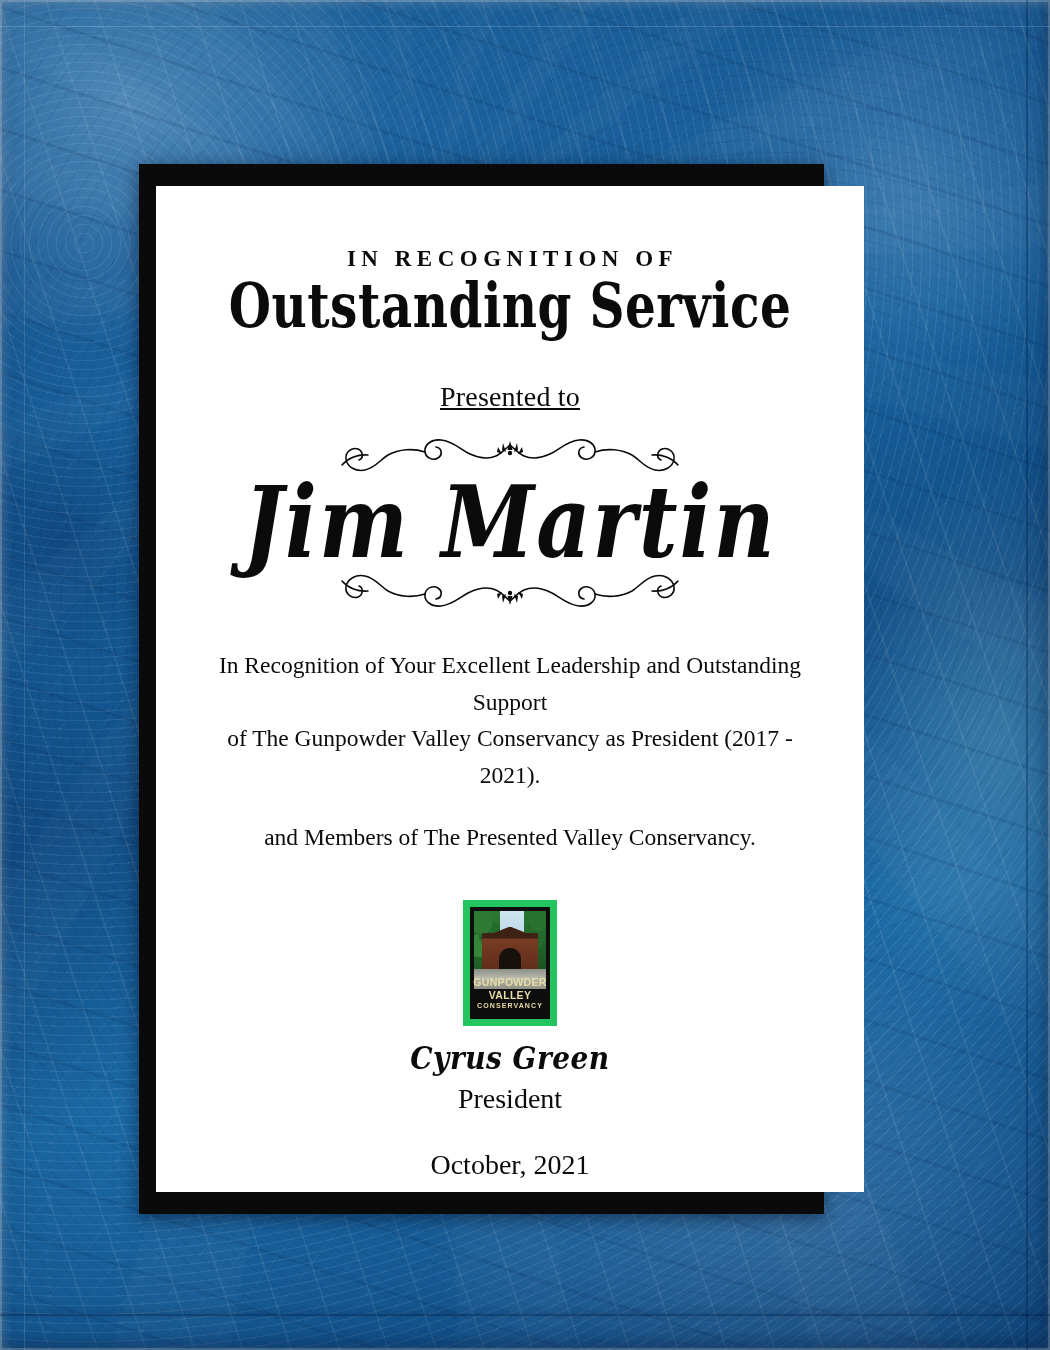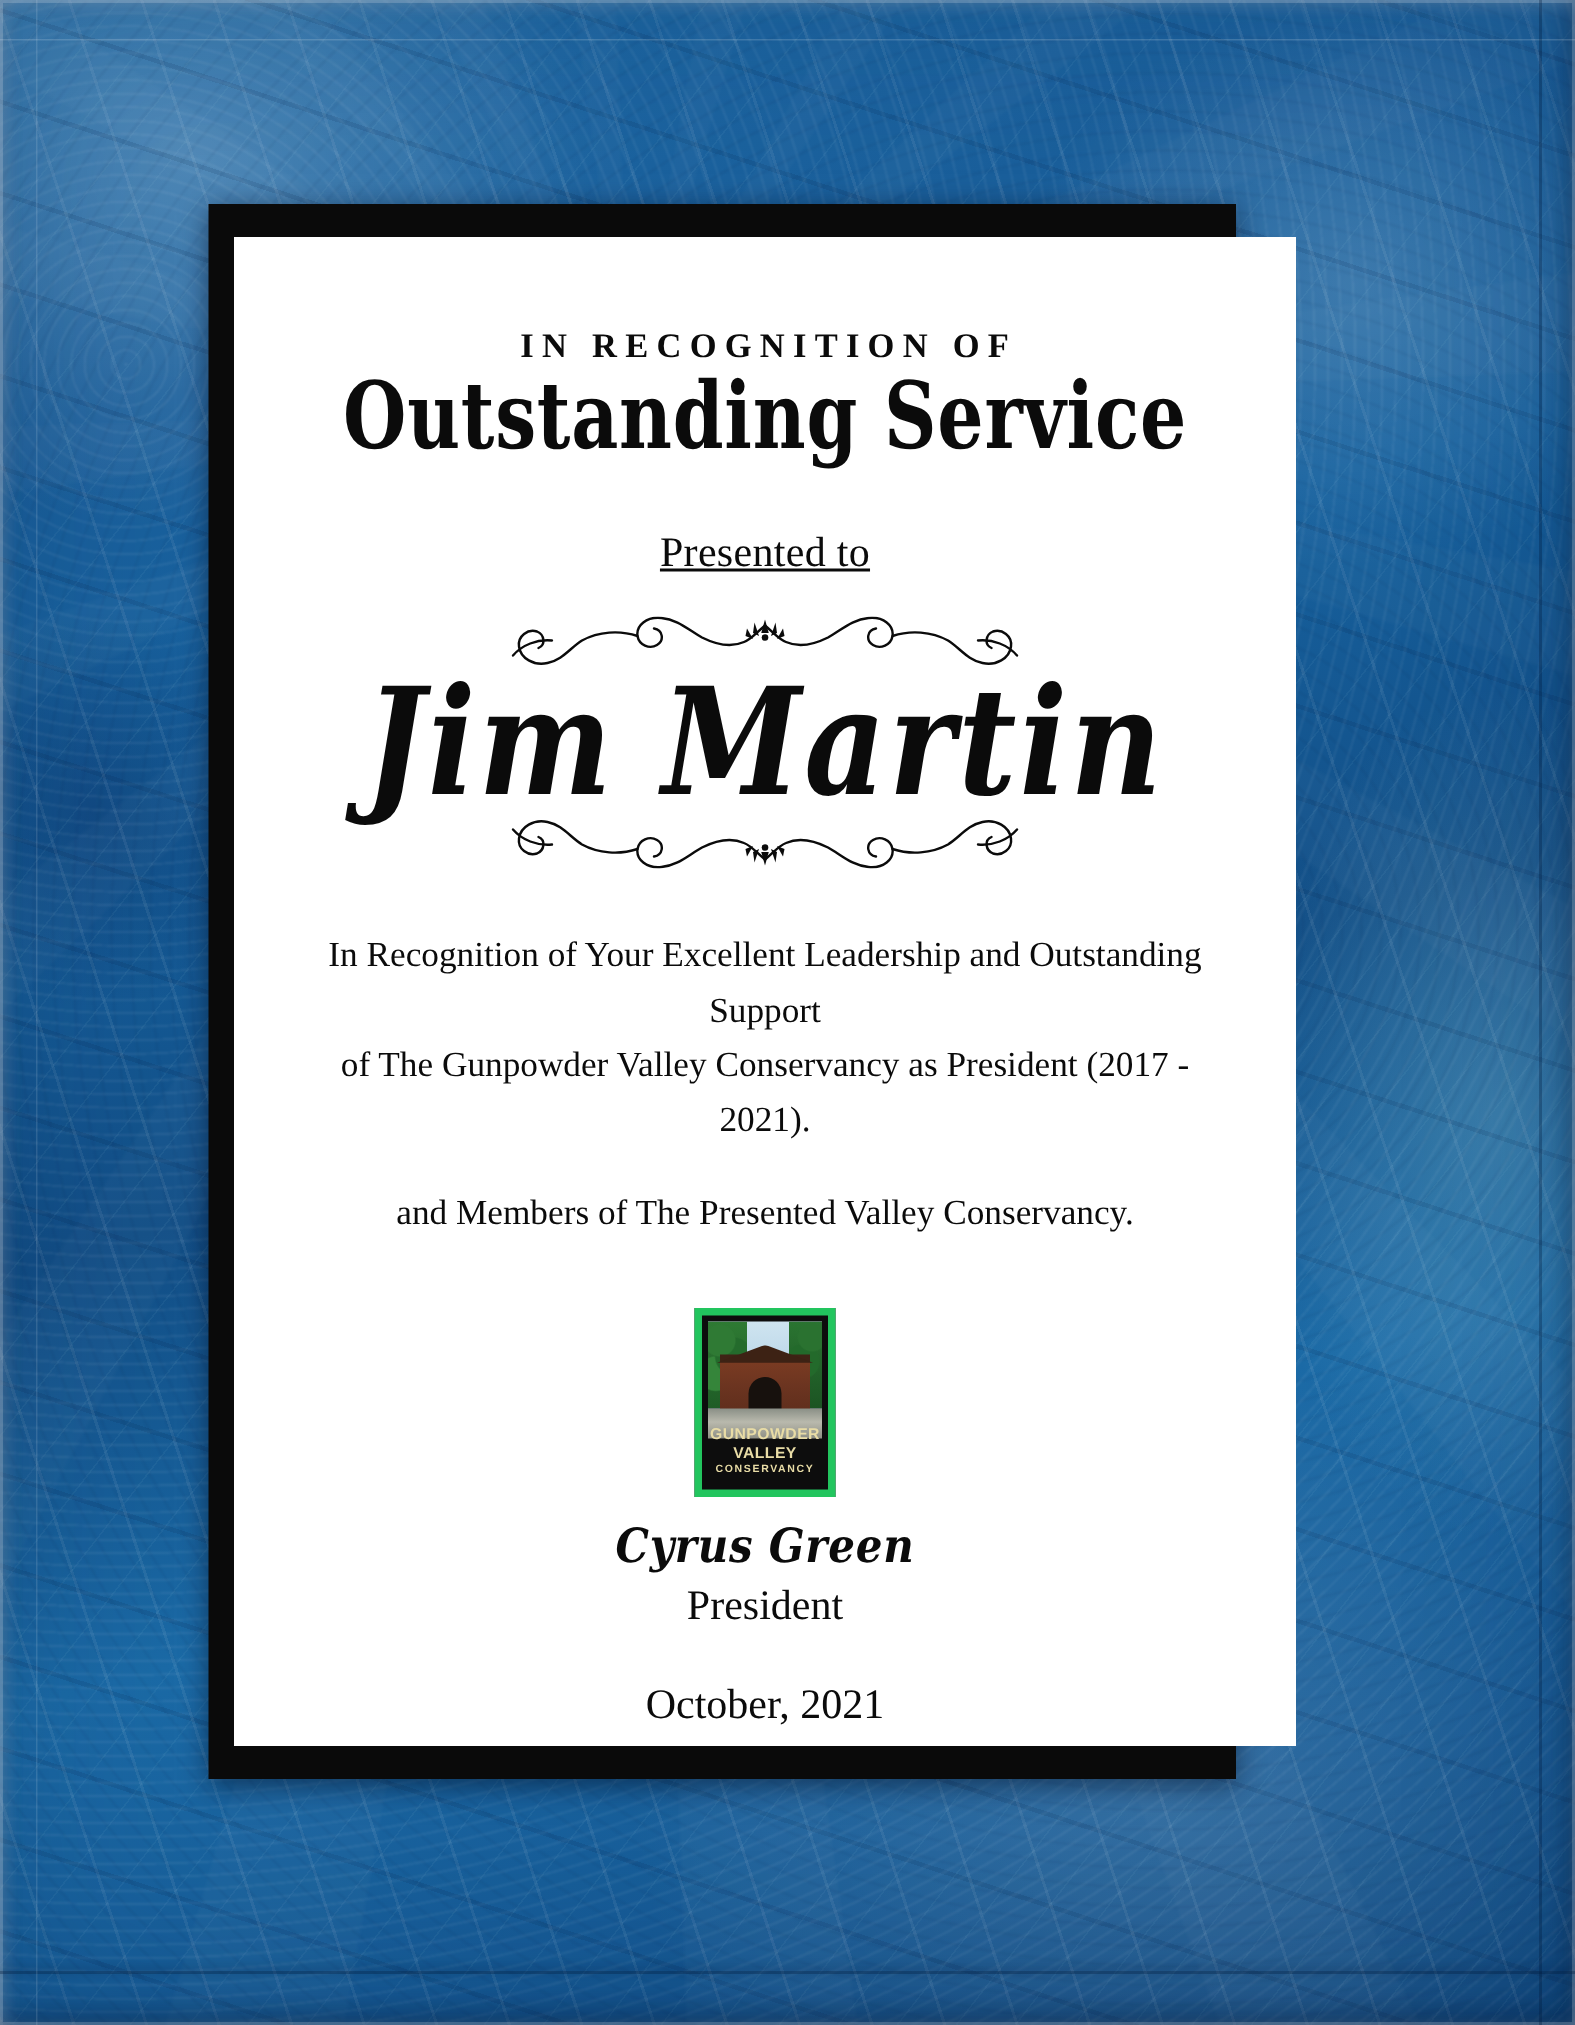--- a/index.html
+++ b/index.html
@@ -94,21 +94,21 @@
     position: absolute;
     top: 0; bottom: 0; right: 22px;
     width: 2px;
     background: rgba(0,22,55,0.30);
   }
 
   
   .mat {
     position: absolute;
     left: 139px;
-    top: 136px;
+    top: 164px;
     width: 685px;
     height: 1050px;
     background: #0a0a0a;
     box-shadow: 0 4px 18px rgba(0,10,30,0.55);
   }
   .plate {
     position: absolute;
     left: 17px;
     top: 22px;
     width: 708px;
@@ -181,21 +181,21 @@
 
   
   .logo {
     width: 94px;
     height: 126px;
     margin: 44px auto 0 auto;
     background: #0d0d0d;
     position: relative;
     overflow: hidden;
     box-sizing: border-box;
-    border: 5px solid #22c55e;
+    border: 7px solid #22c55e;
     padding-left: 13px;
   }
   .logo .sky {
     position: absolute;
     left: 4px; top: 4px; right: 4px;
     height: 58px;
     background: linear-gradient(180deg, #cfe4f0 0%, #b9d6e8 55%, #a9cadf 100%);
     overflow: hidden;
   }
   .logo .tree-l {

